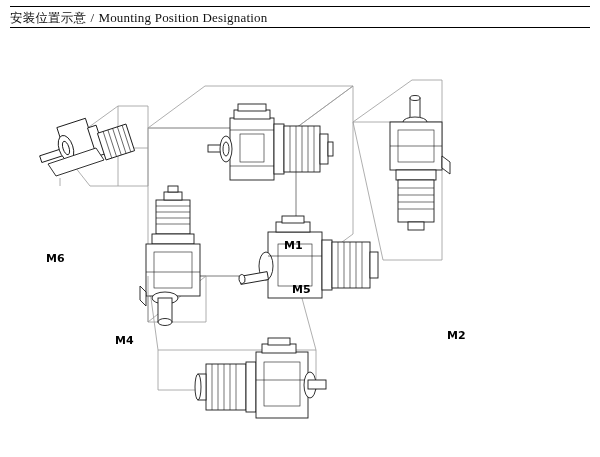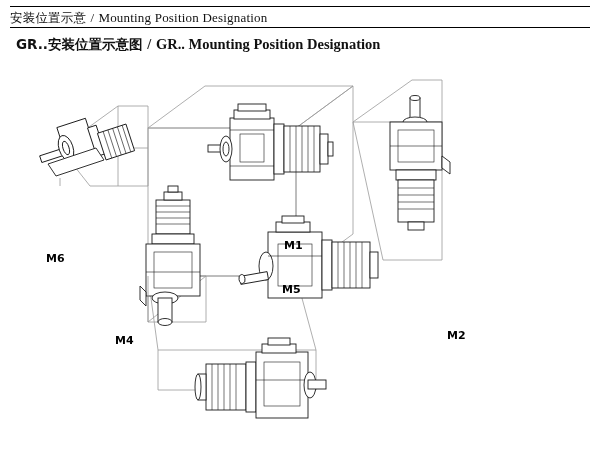--- a/index.html
+++ b/index.html
@@ -90,25 +90,20 @@
 <div class="page">
 
   <div class="header-bar">
     <div class="header-title">
       <span class="cn">安装位置示意</span>
       <span class="en">/</span>
       <span class="en">Mounting Position Designation</span>
     </div>
   </div>
 
-  <div class="subtitle">
-    <span>GR..安装位置示意图</span>
-    <span class="en">/</span>
-    <span class="en">GR.. Mounting Position Designation</span>
-  </div>
 
   <div class="canvas">
     <svg width="600" height="397" viewBox="0 0 600 397">
       <defs>
         <g id="gearbox-body">
           
         </g>
       </defs>
 
       <g fill="none" stroke="#9a9a9a" stroke-width="0.8">
@@ -303,17 +298,17 @@
 
       <g stroke="#9a9a9a" stroke-width="0.8" fill="none">
         <line x1="60" y1="126" x2="60" y2="118"></line>
         <line x1="148" y1="216" x2="148" y2="262"></line>
       </g>
     </svg>
   </div>
 
   <div class="mlabel" style="left:46px; top:252px;">M6</div>
   <div class="mlabel" style="left:284px; top:239px;">M1</div>
-  <div class="mlabel" style="left:282px; top:283px;">M5</div>
+  <div class="mlabel" style="left:292px; top:283px;">M5</div>
   <div class="mlabel" style="left:115px; top:326px;margin-top:8px;">M4</div>
   <div class="mlabel" style="left:447px; top:322px;margin-top:7px;">M2</div>
 
 </div>
 
 </body></html>

